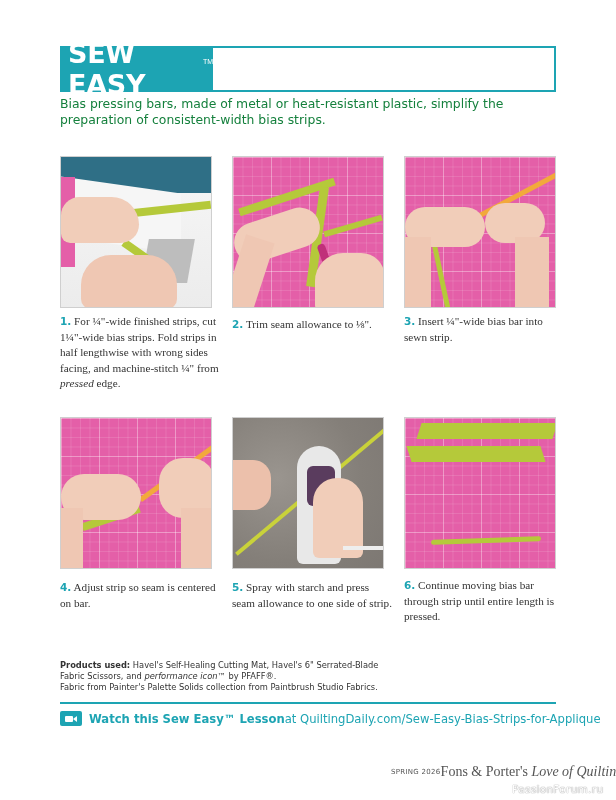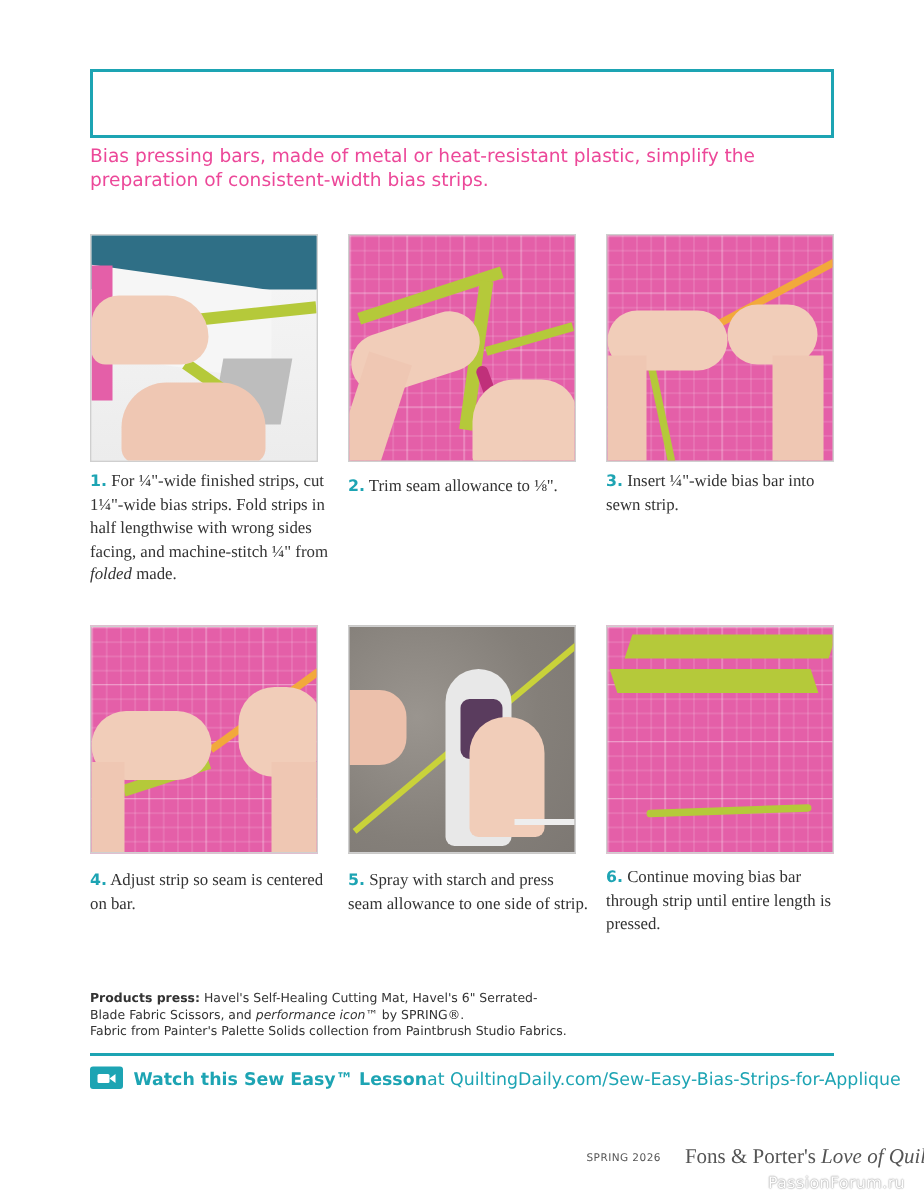--- a/index.html
+++ b/index.html
@@ -5,21 +5,21 @@
   * { box-sizing: border-box; margin: 0; padding: 0; }
   html, body { width: 616px; height: 800px; background: #ffffff; overflow: hidden; }
   body { position: relative; font-family: "Liberation Sans", sans-serif; color: #231f20; }
 
   .header { position: absolute; left: 60px; top: 46px; width: 496px; height: 46px; border: 2px solid #1da4b3; display: flex; }
   .header-badge { background: #1da4b3; width: 151px; height: 100%; display: flex; align-items: center; padding-left: 6px; }
   .header-badge .brand { color: #fff; font-weight: bold; font-size: 27px; letter-spacing: -0.3px; font-family: "DejaVu Sans", sans-serif; }
   .header-badge .tm { color: #fff; font-size: 7px; vertical-align: top; position: relative; top: -8px; margin-left: 1px; }
   .header-title { color: #1da4b3; font-weight: bold; font-size: 19px; display: flex; align-items: center; padding-left: 8px; font-family: "DejaVu Sans", sans-serif; }
 
-  .intro { position: absolute; left: 60px; top: 96px; width: 500px; font-size: 12.4px; line-height: 16px; color: #ec4899; font-family: "DejaVu Sans", sans-serif; }
+  .intro { position: absolute; left: 60px; top: 96px; width: 500px; font-size: 12.4px; line-height: 16px; color: #15803d; font-family: "DejaVu Sans", sans-serif; }
 
   .photo { position: absolute; width: 152px; height: 152px; border: 1px solid #cfcfcf; overflow: hidden; }
   .mat { background-color: #e45fa8;
     background-image:
       linear-gradient(rgba(255,255,255,0.28) 1px, transparent 1px),
       linear-gradient(90deg, rgba(255,255,255,0.28) 1px, transparent 1px),
       linear-gradient(rgba(255,255,255,0.12) 1px, transparent 1px),
       linear-gradient(90deg, rgba(255,255,255,0.12) 1px, transparent 1px);
     background-size: 38px 38px, 38px 38px, 9.5px 9.5px, 9.5px 9.5px; }
   .felt { background: #8c8883; background-image: radial-gradient(circle at 30% 40%, #9a958f 0%, #847f79 60%, #7d7873 100%); }
@@ -34,31 +34,35 @@
 
   .rule { position: absolute; left: 60px; top: 702px; width: 496px; height: 2px; background: #1da4b3; }
   .watch { position: absolute; left: 60px; top: 710px; height: 16px; display: flex; align-items: flex-end; font-size: 11.6px; font-family: "DejaVu Sans", sans-serif; white-space: nowrap; }
   .video-icon { width: 22px; height: 15px; background: #1da4b3; border-radius: 2px; margin-right: 7px; position: relative; }
   .video-icon::before { content: ""; position: absolute; left: 5px; top: 5px; width: 8px; height: 6px; background: #fff; border-radius: 1px; }
   .video-icon::after { content: ""; position: absolute; left: 13px; top: 5px; border-top: 3px solid transparent; border-bottom: 3px solid transparent; border-right: 4px solid #fff; }
   .watch .bold { color: #1da4b3; font-weight: bold; }
   .watch .reg { color: #1da4b3; margin-left: 0; }
 
   .footer { position: absolute; top: 764px; left: 391px; display: flex; align-items: center; font-size: 9px; color: #555; white-space: nowrap; }
-  .footer .season { font-size: 7px; letter-spacing: 0.3px; font-family: "DejaVu Sans", sans-serif; margin-right: 16px; }
+  .footer .season { font-size: 7px; letter-spacing: 0.3px; font-family: "DejaVu Sans", sans-serif; margin-right: 0; }
   .footer .mag { font-family: "Liberation Serif", serif; font-size: 14px; }
   .footer .mag i { font-style: italic; }
   .footer .sep { margin: 0 8px; width: 1px; height: 14px; background: #555; }
   .footer .page { font-family: "Liberation Serif", serif; font-size: 11px; }
   .watermark { position: absolute; left: 512px; top: 783px; font-size: 10.5px; color: #fff; font-family: "DejaVu Sans", sans-serif; text-shadow: 0 0 1px #999, 0 0 1px #999; letter-spacing: 0.3px; }
 </style>
 </head>
 <body>
 
 <div class="header">
+  <div class="header-badge">
+    <span class="brand">SEW EASY</span>
+      <span class="tm">TM</span>
+  </div>
 </div>
 
 <p class="intro">Bias pressing bars, made of metal or heat-resistant plastic, simplify the preparation of consistent-width bias strips.</p>
 
 <div class="photo machine" style="left:60px; top:156px;">
   <div class="layer" style="left:0;top:0;width:152px;height:36px;background:#2f6f86;"></div>
   <div class="layer" style="left:0;top:28px;width:120px;height:60px;background:#f6f6f6;transform:skewY(8deg);"></div>
   <div class="layer" style="left:0;top:20px;width:14px;height:90px;background:#e45fa8;"></div>
   <div class="layer" style="left:84px;top:82px;width:46px;height:44px;background:#bdbdbd;transform:skewX(-10deg);"></div>
   <div class="layer" style="left:70px;top:48px;width:80px;height:8px;background:#b5c93a;transform:rotate(-6deg);"></div>
@@ -81,21 +85,21 @@
   <div class="layer" style="left:50px;top:40px;width:110px;height:5px;background:#f2a93b;transform:rotate(-28deg);"></div>
   <div class="layer" style="left:30px;top:50px;width:5px;height:105px;background:#b5c93a;transform:rotate(-12deg);"></div>
   <div class="layer" style="left:0;top:50px;width:80px;height:40px;background:#f1cdb9;border-radius:24px;"></div>
   <div class="layer" style="left:0;top:80px;width:26px;height:80px;background:#efc7b3;"></div>
   <div class="layer" style="left:80px;top:46px;width:60px;height:40px;background:#f1cdb9;border-radius:22px;"></div>
   <div class="layer" style="left:110px;top:80px;width:34px;height:80px;background:#efc7b3;"></div>
 </div>
 
 <div class="caption" style="left:60px; top:314px;">
   <span class="num">1.</span>
-  <span>For ¼"-wide finished strips, cut 1¼"-wide bias strips. Fold strips in half lengthwise with wrong sides facing, and machine-stitch ¼" from </span><i>folded</i><span> made.</span>
+  <span>For ¼"-wide finished strips, cut 1¼"-wide bias strips. Fold strips in half lengthwise with wrong sides facing, and machine-stitch ¼" from </span><i>pressed</i><span> edge.</span>
 </div>
 <div class="caption" style="left:232px; top:317px;">
   <span class="num">2.</span>
   <span>Trim seam allowance to ⅛".</span>
 </div>
 <div class="caption" style="left:404px; top:314px;">
   <span class="num">3.</span>
   <span>Insert ¼"-wide bias bar into sewn strip.</span>
 </div>
 
@@ -130,21 +134,21 @@
 <div class="caption" style="left:232px; top:580px;">
   <span class="num">5.</span>
   <span>Spray with starch and press seam allowance to one side of strip.</span>
 </div>
 <div class="caption" style="left:404px; top:578px;">
   <span class="num">6.</span>
   <span>Continue moving bias bar through strip until entire length is pressed.</span>
 </div>
 
 <div class="products">
-  <b>Products press:</b><span> Havel's Self-Healing Cutting Mat, Havel's 6" Serrated-Blade Fabric Scissors, and </span><i>performance icon™</i><span> by SPRING®.</span><br>
+  <b>Products used:</b><span> Havel's Self-Healing Cutting Mat, Havel's 6" Serrated-Blade Fabric Scissors, and </span><i>performance icon™</i><span> by PFAFF®.</span><br>
   <span>Fabric from Painter's Palette Solids collection from Paintbrush Studio Fabrics.</span>
 </div>
 
 <div class="rule"></div>
 
 <div class="watch">
   <span class="video-icon"></span>
   <span class="bold">Watch this Sew Easy™ Lesson</span>
   <span class="reg">at QuiltingDaily.com/Sew-Easy-Bias-Strips-for-Applique</span>
 </div>

